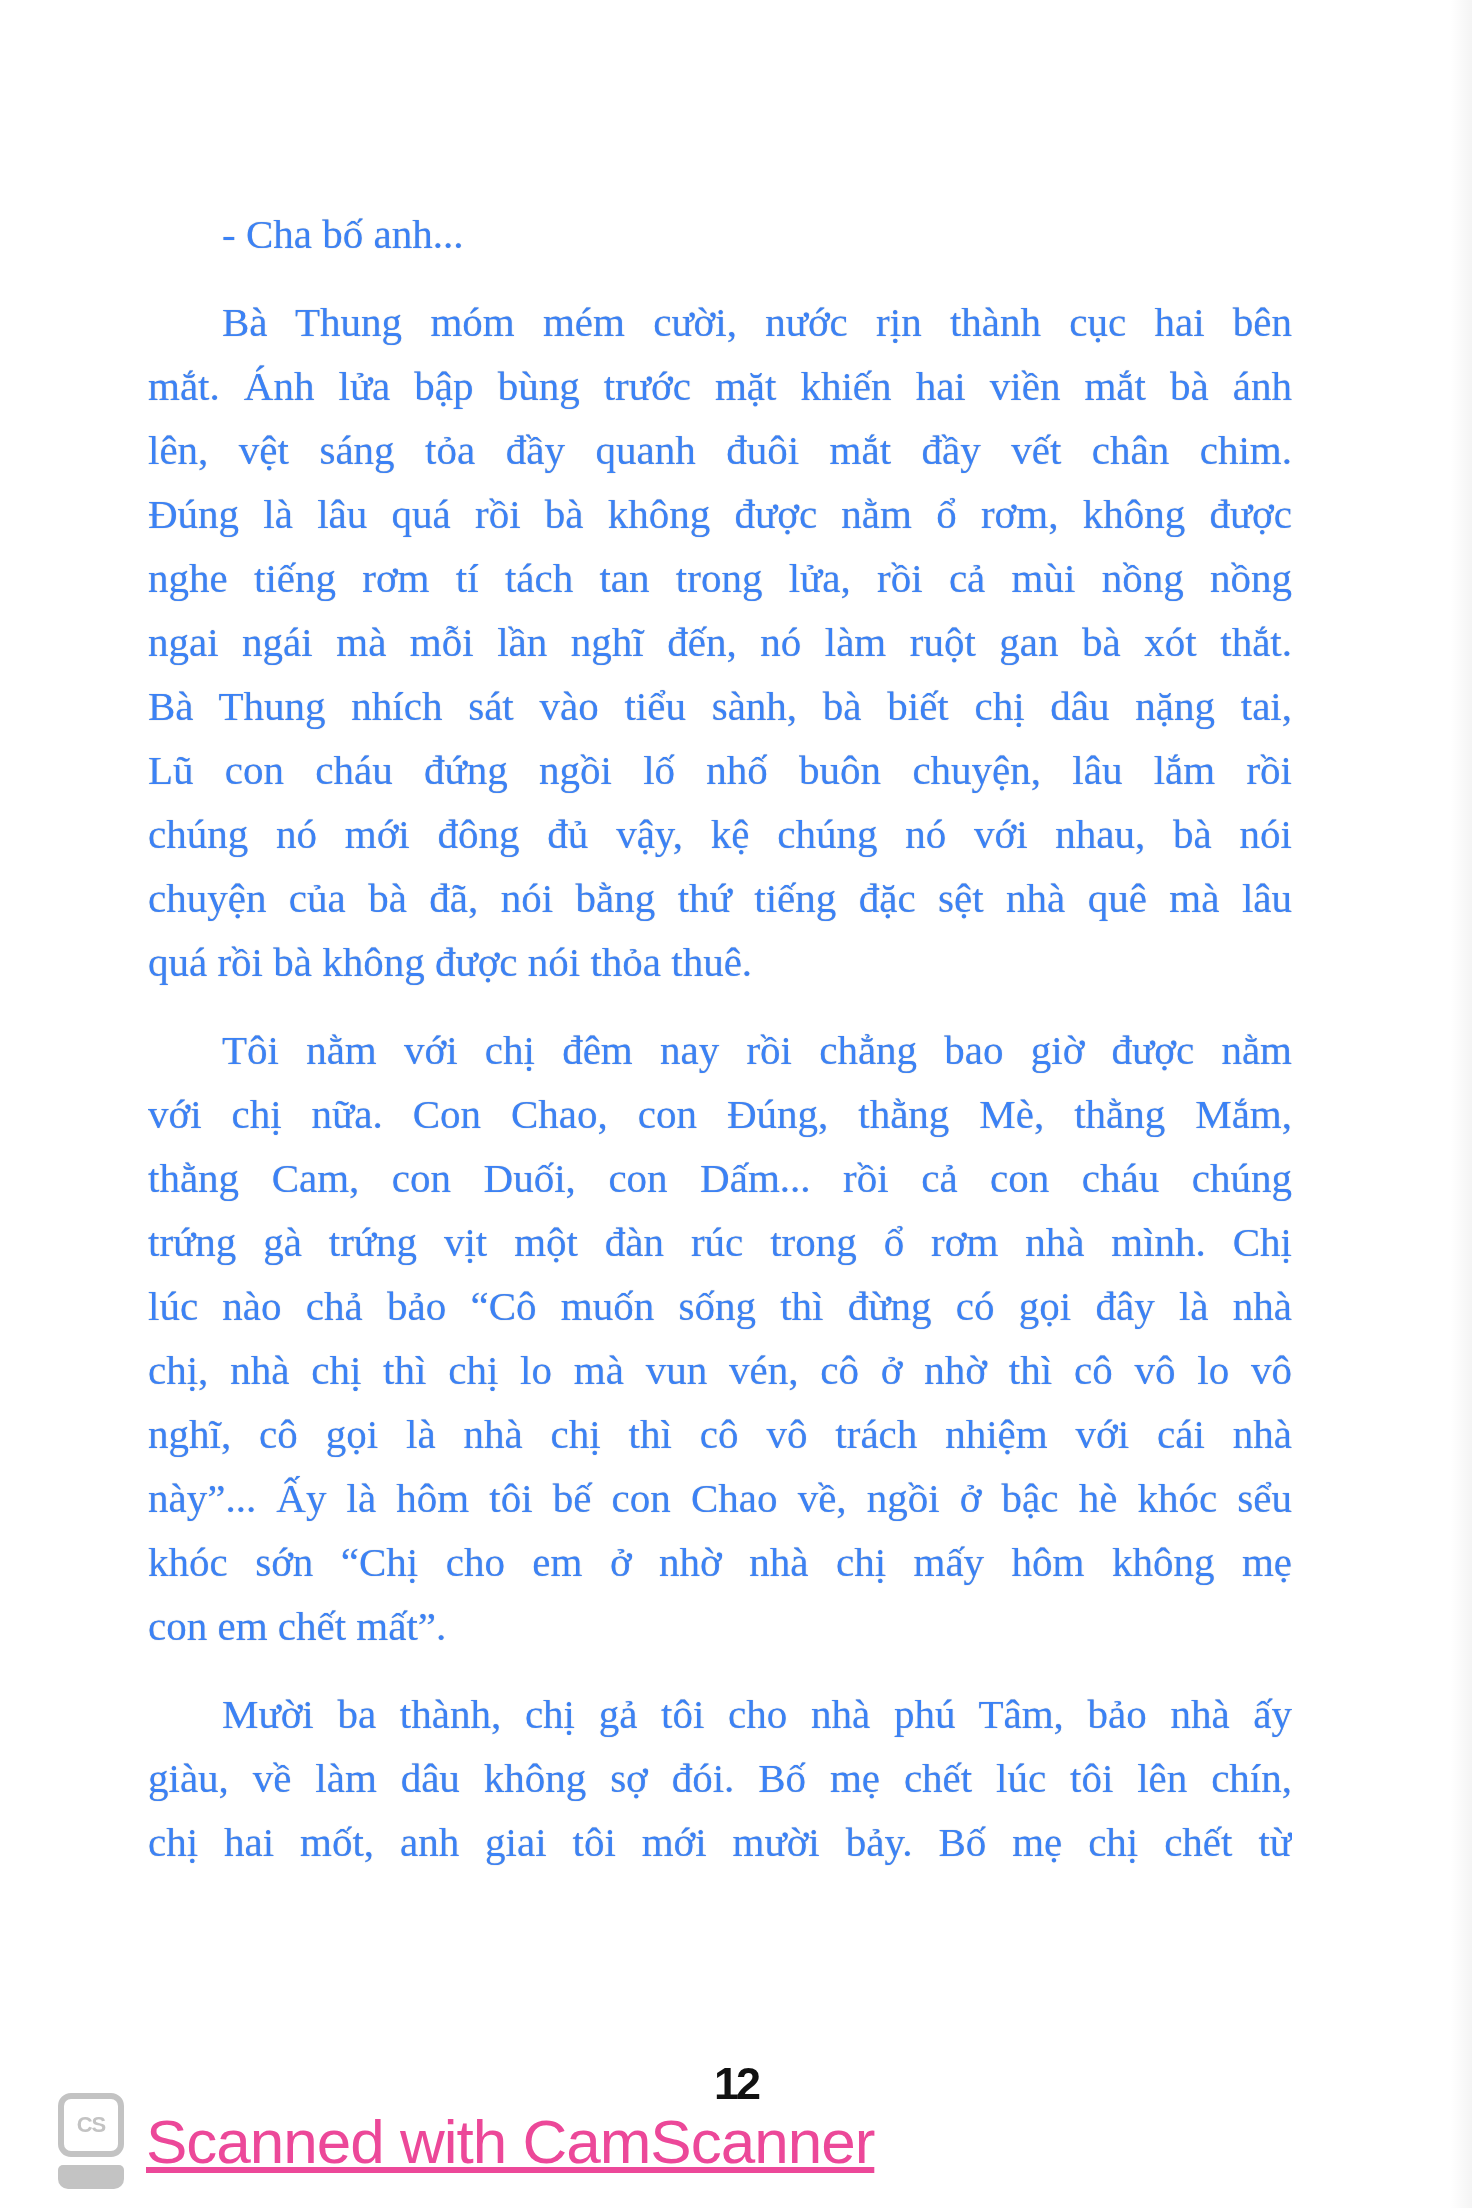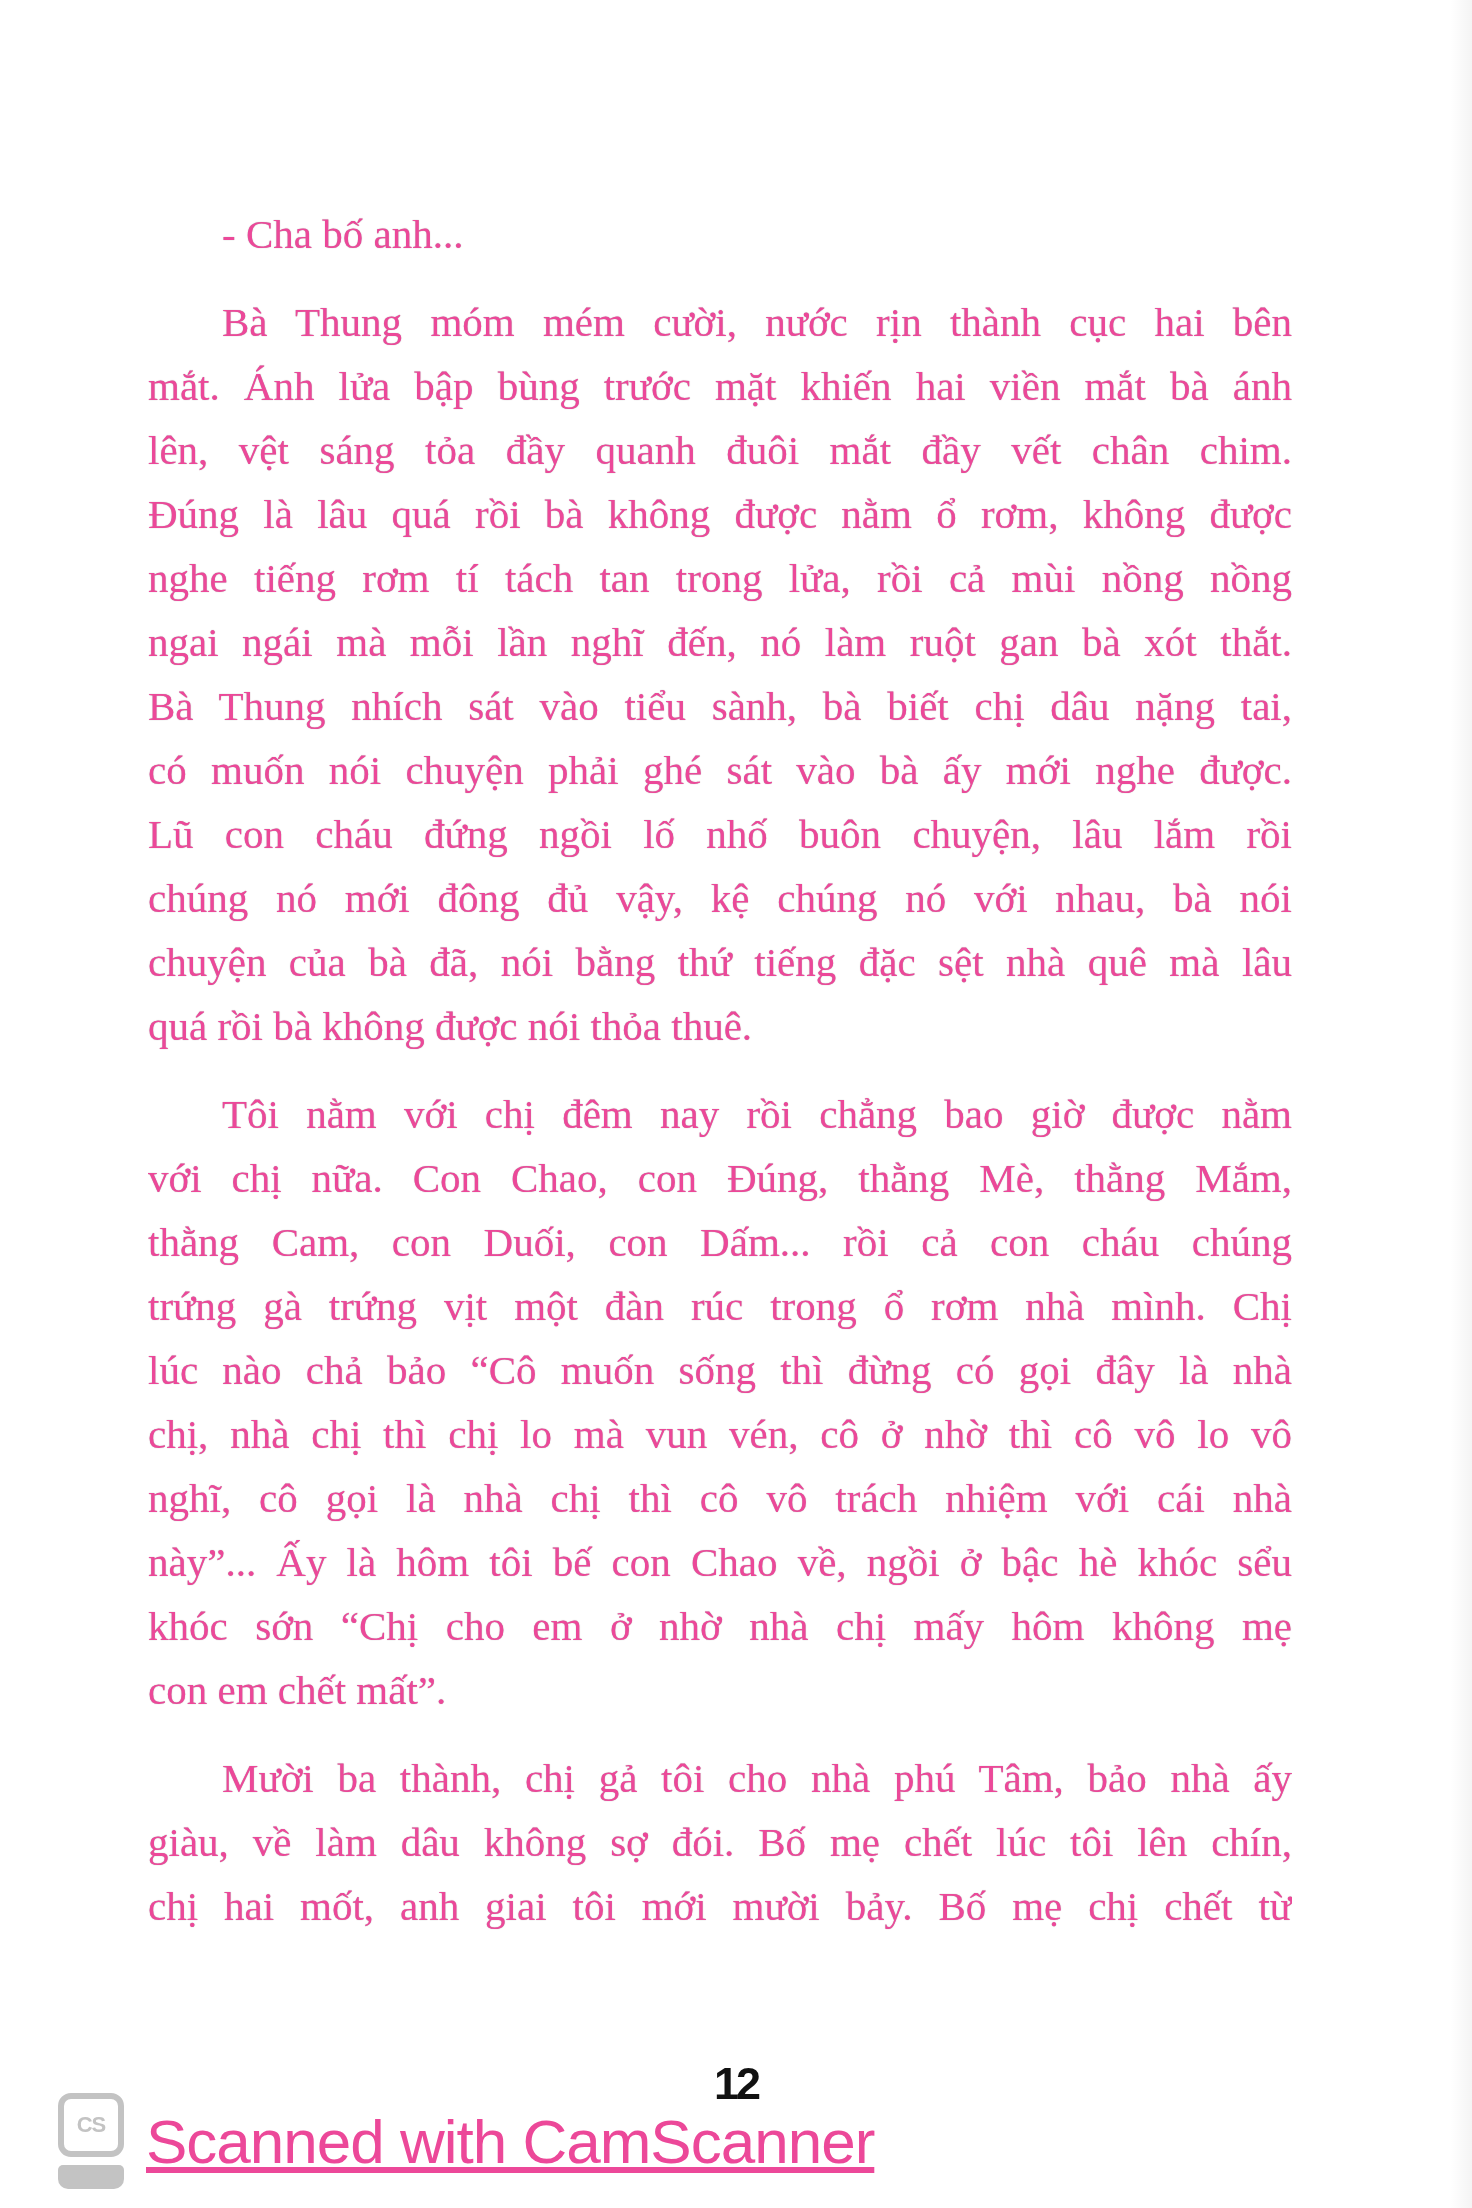--- a/index.html
+++ b/index.html
@@ -23,21 +23,21 @@
     top: 0; right: 0;
     width: 22px; height: 100%;
     background: linear-gradient(to right, rgba(0,0,0,0), rgba(0,0,0,0.045));
     pointer-events: none;
   }
   .text-block {
     position: absolute;
     left: 148px;
     top: 202px;
     width: 1144px;
-    color: #ec4899;
+    color: #3b82f6;
     font-size: 41px;
     line-height: 64px;
     text-shadow: 0 0 1px rgba(0,0,0,0.35);
   }
   .para { margin: 0 0 24px 0; }
   .para:last-child { margin-bottom: 0; }
   .ln {
     height: 64px;
     overflow: hidden;
     text-align: justify;
@@ -116,21 +116,20 @@
     </div>
 
     <div class="para">
       <div class="ln first">Bà Thung móm mém cười, nước rịn thành cục hai bên</div>
       <div class="ln">mắt. Ánh lửa bập bùng trước mặt khiến hai viền mắt bà ánh</div>
       <div class="ln">lên, vệt sáng tỏa đầy quanh đuôi mắt đầy vết chân chim.</div>
       <div class="ln">Đúng là lâu quá rồi bà không được nằm ổ rơm, không được</div>
       <div class="ln">nghe tiếng rơm tí tách tan trong lửa, rồi cả mùi nồng nồng</div>
       <div class="ln">ngai ngái mà mỗi lần nghĩ đến, nó làm ruột gan bà xót thắt.</div>
       <div class="ln">Bà Thung nhích sát vào tiểu sành, bà biết chị dâu nặng tai,</div>
-      <div class="ln">có muốn nói chuyện phải ghé sát vào bà ấy mới nghe được.</div>
       <div class="ln">Lũ con cháu đứng ngồi lố nhố buôn chuyện, lâu lắm rồi</div>
       <div class="ln">chúng nó mới đông đủ vậy, kệ chúng nó với nhau, bà nói</div>
       <div class="ln">chuyện của bà đã, nói bằng thứ tiếng đặc sệt nhà quê mà lâu</div>
       <div class="ln last">quá rồi bà không được nói thỏa thuê.</div>
     </div>
 
     <div class="para">
       <div class="ln first">Tôi nằm với chị đêm nay rồi chẳng bao giờ được nằm</div>
       <div class="ln">với chị nữa. Con Chao, con Đúng, thằng Mè, thằng Mắm,</div>
       <div class="ln">thằng Cam, con Duối, con Dấm... rồi cả con cháu chúng</div>

